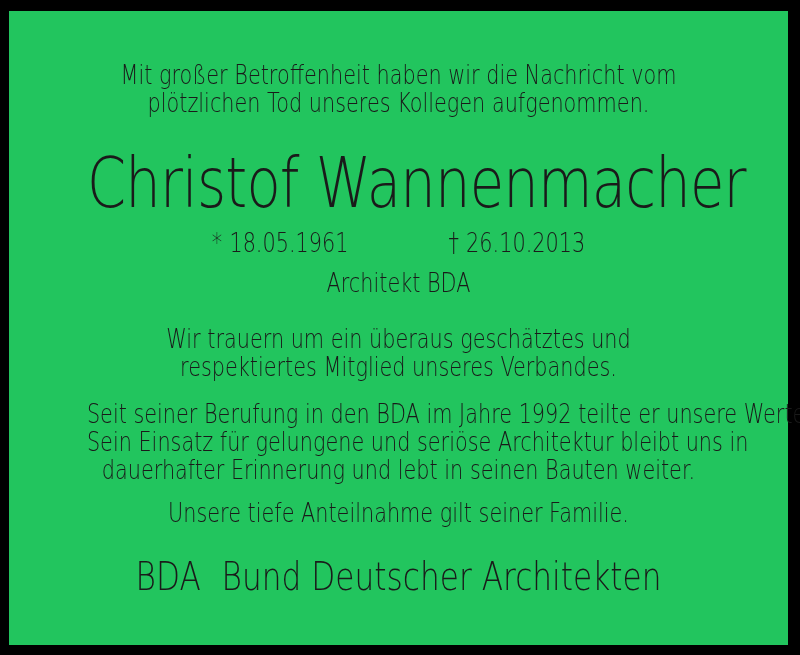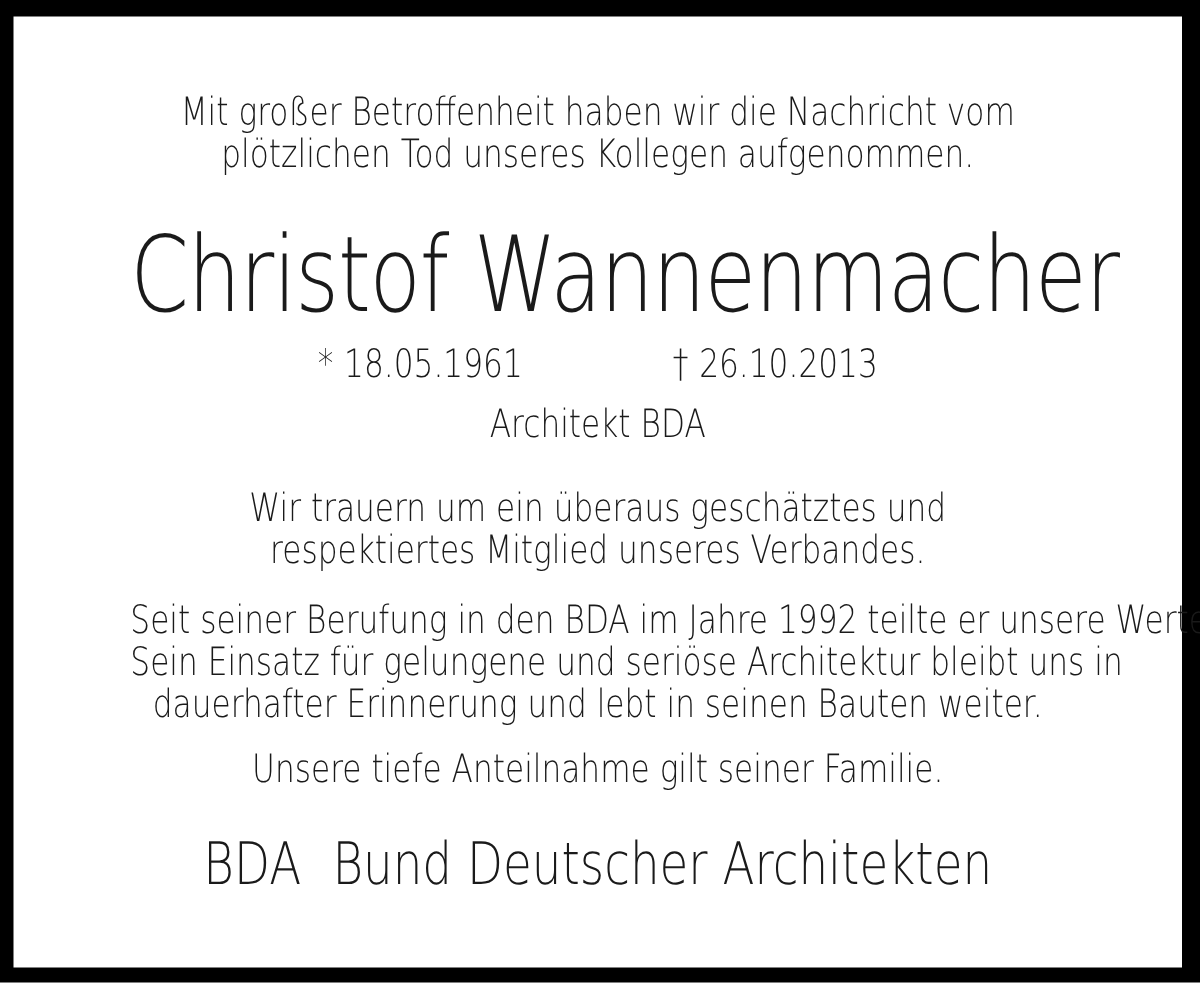--- a/index.html
+++ b/index.html
@@ -6,21 +6,21 @@
   html, body { width: 800px; height: 655px; overflow: hidden; }
   body {
     background: #000000;
     position: relative;
     font-family: "DejaVu Sans", "Liberation Sans", sans-serif;
   }
   .sheet {
     position: absolute;
     left: 9px; top: 11px;
     width: 779px; height: 634px;
-    background: #ffffff;
+    background: #22c55e;
   }
   .block {
     position: absolute;
     left: 0; right: 0;
     text-align: center;
     color: #1a1a1a;
     font-weight: 200;
     transform: scaleX(0.8);
     white-space: nowrap;
   }

